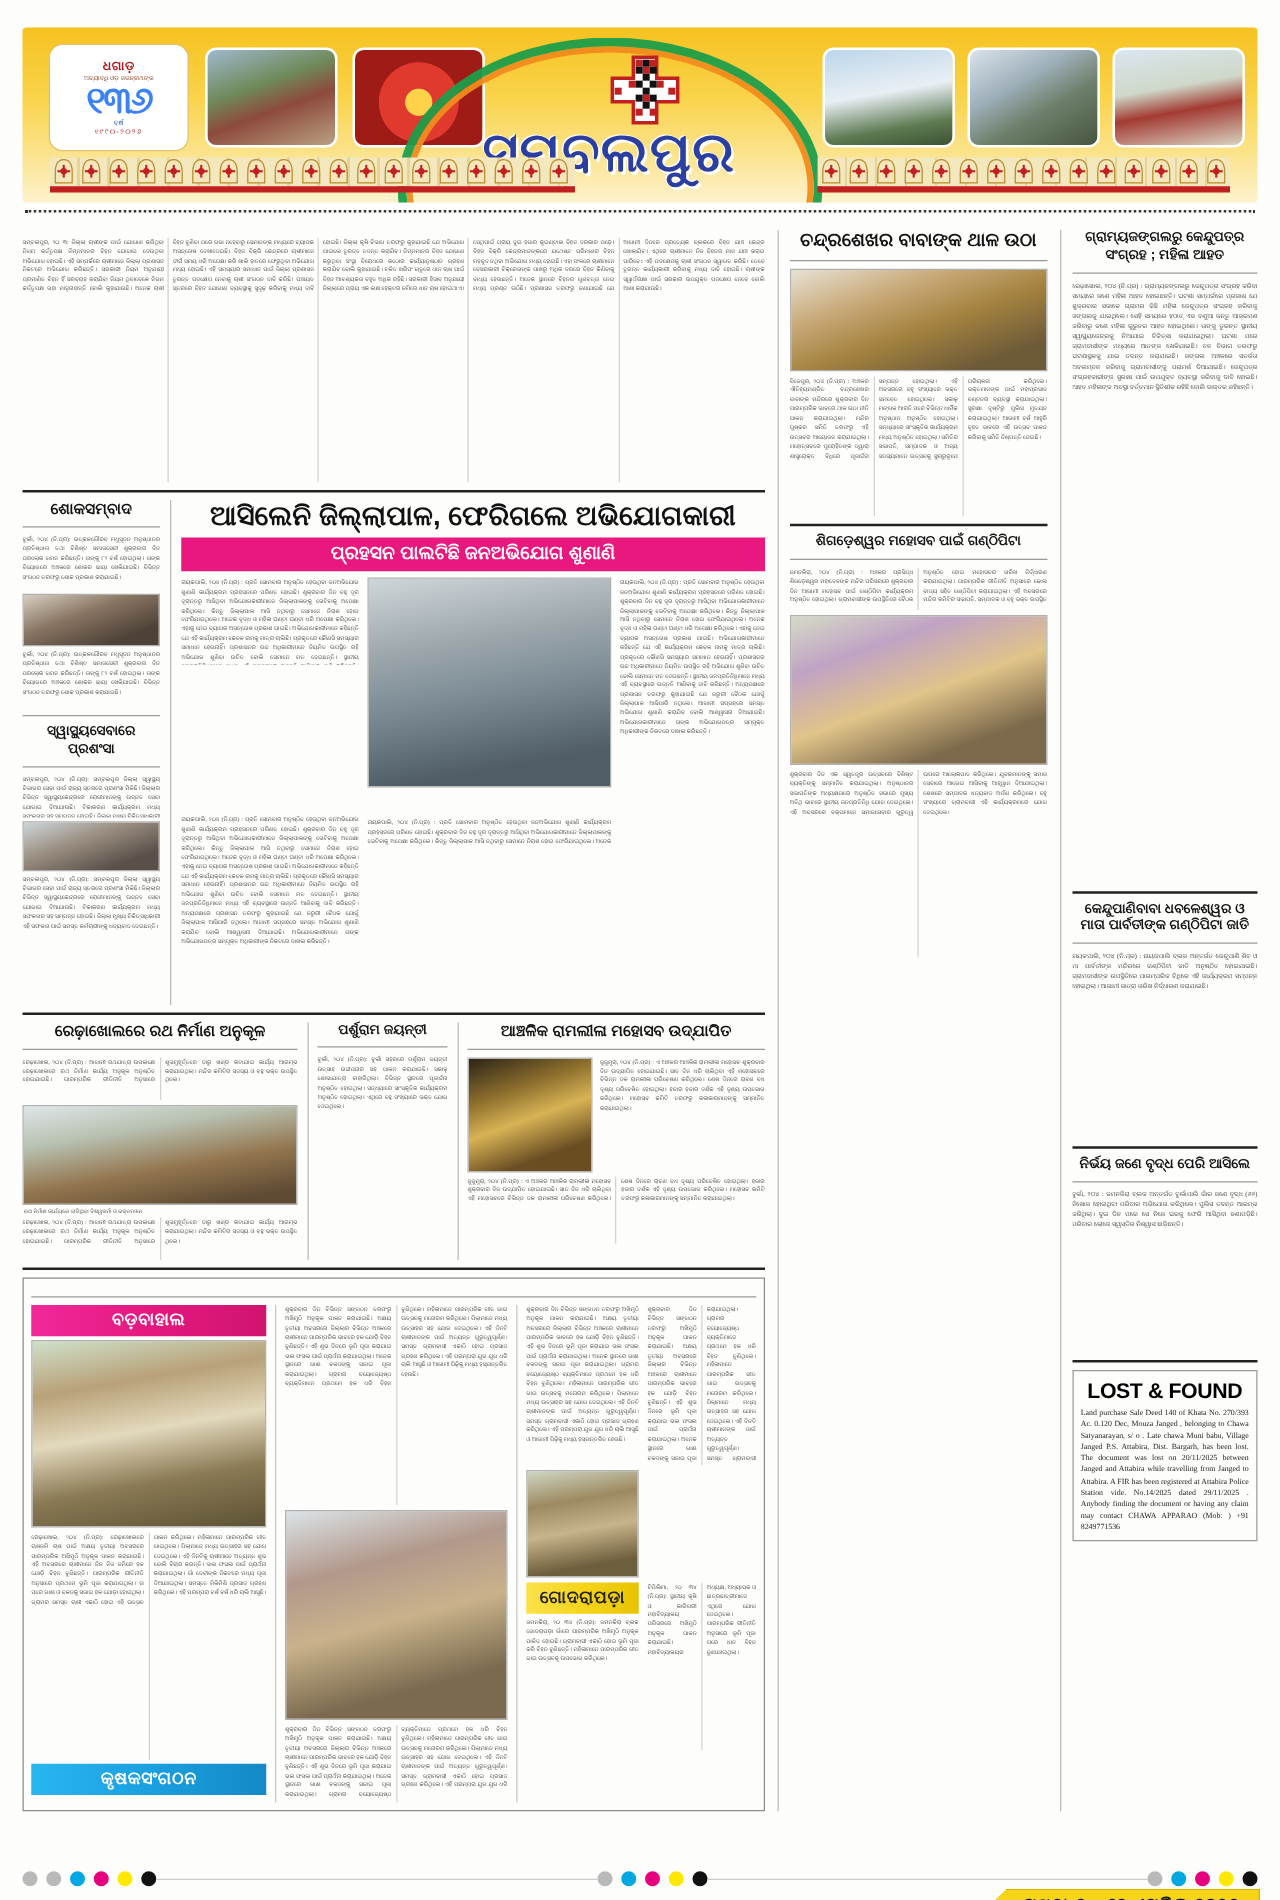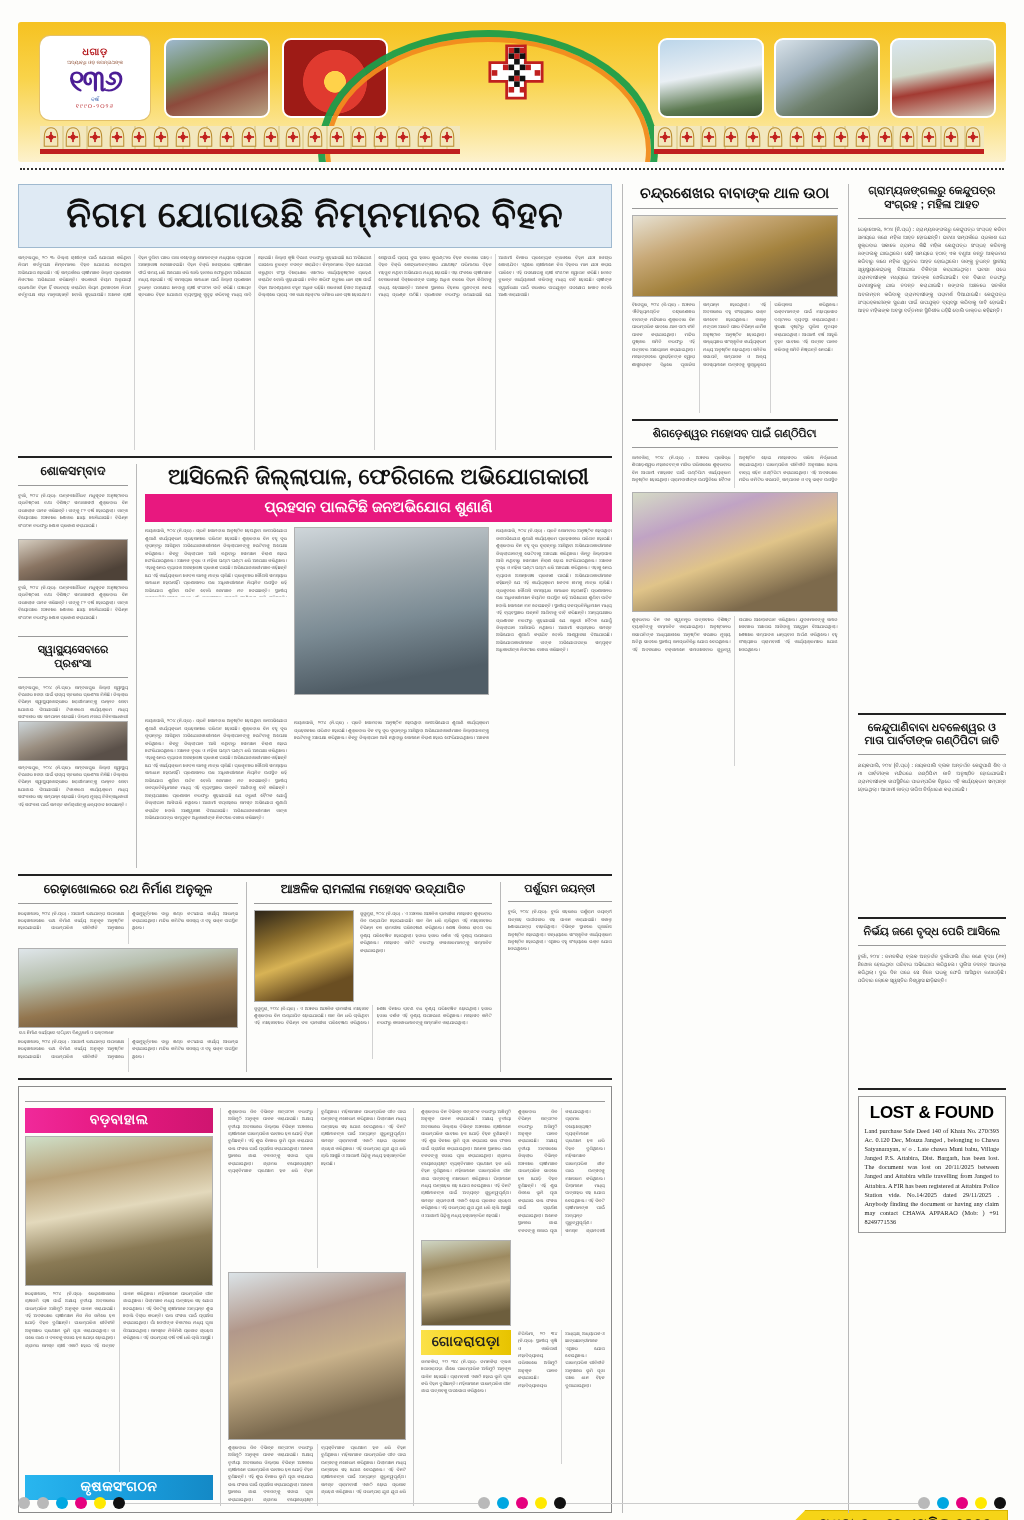--- a/index.html
+++ b/index.html
@@ -33,21 +33,21 @@
     opacity: .95;
   }
   .mh-logo {
     position: absolute; left: 22px; top: 14px; width: 110px; height: 84px;
     background: #fff; border-radius: 10px;
     display: flex; flex-direction: column; align-items: center; justify-content: center;
     box-shadow: 0 0 0 1px #e3c16a;
   }
   .mh-logo .l1 { font-size: 10px; color: #b3151a; font-weight: bold; letter-spacing: .5px;}
   .mh-logo .l2 { font-size: 5px; color: #7b3010; margin-top:1px;}
-  .mh-logo .l3 { font-size: 30px; color: #4c1d95; font-weight: bold; line-height: 1; letter-spacing: -2px;}
+  .mh-logo .l3 { font-size: 30px; color: #3b82f6; font-weight: bold; line-height: 1; letter-spacing: -2px;}
   .mh-logo .l4 { font-size: 5.5px; color: #1546a0; }
   .mh-logo .l5 { font-size: 6px; color: #b3151a; letter-spacing:1px;}
   .mh-pic {
     position: absolute; top: 16px; height: 80px; border-radius: 9px;
     border: 2px solid #fff; overflow: hidden;
   }
   .p1 { left: 146px; width: 106px; background: linear-gradient(160deg,#9fb8cf 0%,#6f8a5a 38%,#8d4a3c 60%,#b9a183 100%); }
   .p2 { left: 264px; width: 106px; background: radial-gradient(circle at 50% 55%, #ffd24a 0 16%, #e03a2f 17% 48%, #9e1b16 49% 100%); }
   .p3 { left: 640px; width: 106px; background: linear-gradient(170deg,#bcd6ea 0%,#e9eff4 45%,#5d7a52 78%,#3b5233 100%); }
   .p4 { left: 756px; width: 106px; background: linear-gradient(150deg,#d9e3ea 0%,#9fb0bb 35%,#6d7f6a 62%,#46553f 100%); }
@@ -219,20 +219,21 @@
           <rect x="28" y="16" width="6" height="6"></rect>
         <rect x="22" y="22" width="6" height="6"></rect>
           <rect x="34" y="22" width="6" height="6"></rect>
         <rect x="28" y="28" width="6" height="6"></rect>
           <rect x="22" y="34" width="6" height="6"></rect>
         <rect x="34" y="34" width="6" height="6"></rect>
           <rect x="28" y="40" width="6" height="6"></rect>
       </g>
     </svg>
 
+    <div class="mh-title">ସମ୍ବଲପୁର</div>
 
     <div class="mh-pic p3"></div>
     <div class="mh-pic p4"></div>
     <div class="mh-pic p5"></div>
 
     <div class="mh-band" style="display: flex; align-items: flex-start;">
         <svg viewBox="0 0 22 26" class="arch">
           <path d="M11 2 C4 2 3 9 3 14 V24 H19 V14 C19 9 18 2 11 2 Z" fill="#f3e6bb" stroke="#b98c2e" stroke-width="1.2"></path>
           <circle cx="11" cy="13" r="3" fill="#c0201f"></circle>
           <rect x="10" y="7" width="2" height="12" fill="#c0201f"></rect>
@@ -441,21 +442,20 @@
       </div>
   </div>
 
   <div class="dotline"></div>
   <div class="dateband">ପୃଷ୍ଠା-୬ ● ୨୧ ଏପ୍ରିଲ ୨୦୨୬</div>
 
   <div class="content">
 
     <div class="colA">
 
-      <div class="hl-main">ନିଗମ ଯୋଗାଉଛି ନିମ୍ନମାନର ବିହନ</div>
 
       <div style="margin-top:6px;">
         <div class="txt cols5" style="height:196px; overflow:hidden;">ସମ୍ବଲପୁର, ୨୦ ୩: ଜିଲ୍ଲା ଚାଷୀଙ୍କ ପାଇଁ ଯୋଗାଣ କରିଥିବା ନିଗମ କର୍ତ୍ତୃପକ୍ଷ ନିମ୍ନମାନର ବିହନ ଯୋଗାଇ ଦେଉଥିବା ଅଭିଯୋଗ ହୋଇଛି। ଏହି ସମ୍ପର୍କରେ ଚାଷୀମାନେ ଜିଲ୍ଲା ପ୍ରଶାସନ ନିକଟରେ ଅଭିଯୋଗ କରିଛନ୍ତି। ସରକାରୀ ନିୟମ ଅନୁଯାୟୀ ପ୍ରମାଣିତ ବିହନ ହିଁ ସରବରାହ କରାଯିବା ନିୟମ ଥିବାବେଳେ ନିଗମ କର୍ତ୍ତୃପକ୍ଷ ତାହା ମାନୁନାହାନ୍ତି ବୋଲି କୁହାଯାଉଛି। ଅନେକ ଚାଷୀ ବିହନ ବୁଣିବା ପରେ ଗଜା ନହେବାରୁ ସେମାନଙ୍କ ମଧ୍ୟରେ ବ୍ୟାପକ ଅସନ୍ତୋଷ ଦେଖାଦେଇଛି। ବିହନ ବିକ୍ରି କେନ୍ଦ୍ରରେ ଚାଷୀମାନେ ଦୀର୍ଘ ସମୟ ଧରି ଅପେକ୍ଷା କରି ଖାଲି ହାତରେ ଫେରୁଥିବା ଅଭିଯୋଗ ମଧ୍ୟ ହୋଇଛି। ଏହି ସମସ୍ୟାର ସମାଧାନ ପାଇଁ ଜିଲ୍ଲା ପ୍ରଶାସନ ତୁରନ୍ତ ପଦକ୍ଷେପ ନେବାକୁ ଚାଷୀ ସଂଗଠନ ଦାବି କରିଛି। ପଞ୍ଚାୟତ ସ୍ତରରେ ବିହନ ଯୋଗାଣ ବ୍ୟବସ୍ଥାକୁ ସୁଦୃଢ଼ କରିବାକୁ ମଧ୍ୟ ଦାବି ହୋଇଛି। ଜିଲ୍ଲା କୃଷି ବିଭାଗ ତରଫରୁ କୁହାଯାଇଛି ଯେ ଅଭିଯୋଗ ପାଇଲେ ତୁରନ୍ତ ତଦନ୍ତ କରାଯିବ। ନିମ୍ନମାନର ବିହନ ଯୋଗାଣ କରୁଥିବା ସଂସ୍ଥା ବିରୋଧରେ କଠୋର କାର୍ଯ୍ୟାନୁଷ୍ଠାନ ଗ୍ରହଣ କରାଯିବ ବୋଲି କୁହାଯାଇଛି। ଚଳିତ ଖରିଫ ଋତୁରେ ଧାନ ଚାଷ ପାଇଁ ବିହନ ଆବଶ୍ୟକତା ବହୁତ ଅଧିକ ରହିଛି। ସରକାରୀ ହିସାବ ଅନୁଯାୟୀ ଜିଲ୍ଲାରେ ପ୍ରାୟ ଏକ ଲକ୍ଷ ହେକ୍ଟର ଜମିରେ ଧାନ ଚାଷ ହୋଇଥାଏ। ସେଥିପାଇଁ ପ୍ରାୟ ଦୁଇ ହଜାର କୁଇଣ୍ଟାଲ ବିହନ ଦରକାର ପଡ଼େ। ବିହନ ବିକ୍ରି କେନ୍ଦ୍ରମାନଙ୍କରେ ଯଥେଷ୍ଟ ପରିମାଣର ବିହନ ମହଜୁଦ ନଥିବା ଅଭିଯୋଗ ମଧ୍ୟ ହୋଇଛି। ଏହା ଫଳରେ ଚାଷୀମାନେ ବେସରକାରୀ ବିକ୍ରେତାଙ୍କ ପାଖରୁ ଅଧିକ ଦରରେ ବିହନ କିଣିବାକୁ ବାଧ୍ୟ ହେଉଛନ୍ତି। ଅନେକ ସ୍ଥାନରେ ବିହନର ଗୁଣବତ୍ତା ନେଇ ମଧ୍ୟ ପ୍ରଶ୍ନ ଉଠିଛି। ପ୍ରଶାସନ ତରଫରୁ ଜଣାଯାଇଛି ଯେ ଆଗାମୀ ଦିନରେ ପ୍ରତ୍ୟେକ ବ୍ଲକରେ ବିହନ ଯାଞ୍ଚ କେନ୍ଦ୍ର ଖୋଲାଯିବ। ଏଥିରେ ଚାଷୀମାନେ ନିଜ ବିହନର ମାନ ଯାଞ୍ଚ କରାଇ ପାରିବେ। ଏହି ପଦକ୍ଷେପକୁ ଚାଷୀ ସଂଗଠନ ସ୍ୱାଗତ କରିଛି। ତେବେ ତୁରନ୍ତ କାର୍ଯ୍ୟକାରୀ କରିବାକୁ ମଧ୍ୟ ଦାବି ହୋଇଛି। ଚାଷୀଙ୍କ ସ୍ୱାର୍ଥରକ୍ଷା ପାଇଁ ସରକାର ଉପଯୁକ୍ତ ପଦକ୍ଷେପ ନେବେ ବୋଲି ଆଶା କରାଯାଉଛି।</div>
       </div>
 
       <div class="hrule-thick"></div>
 
       <div style="display:flex; gap:8px;">
 
         <div style="width:110px;">
@@ -505,38 +505,38 @@
       <div style="display:flex; gap:8px;">
         <div style="width:220px;">
           <div class="hl4">ରେଢ଼ାଖୋଲରେ ରଥ ନିର୍ମାଣ ଅନୁକୂଳ</div>
           <div class="hrule"></div>
           <div class="txt cols2" style="height:34px;overflow:hidden;">ରେଢ଼ାଖୋଲ, ୨୦୪ (ନି.ପ୍ର) : ଆଗାମୀ ରଥଯାତ୍ରା ଉପଲକ୍ଷେ ରେଢ଼ାଖୋଲରେ ରଥ ନିର୍ମାଣ କାର୍ଯ୍ୟ ଅନୁକୂଳ ଅନୁଷ୍ଠିତ ହୋଇଯାଇଛି। ପାରମ୍ପରିକ ରୀତିନୀତି ଅନୁସାରେ ଶୁଭମୁହୂର୍ତ୍ତରେ ଦାରୁ ଖଣ୍ଡ କଟାଯାଇ କାର୍ଯ୍ୟ ଆରମ୍ଭ କରାଯାଇଥିଲା। ମନ୍ଦିର କମିଟିର ସଦସ୍ୟ ଓ ବହୁ ଭକ୍ତ ଉପସ୍ଥିତ ଥିଲେ।</div>
           <div class="photo ph-rath" style="height:80px;margin-top:4px;"></div>
           <div class="cap">ରଥ ନିର୍ମାଣ କାର୍ଯ୍ୟରେ ଲାଗିଥିବା ବିଶ୍ୱକର୍ମା ଓ ଭକ୍ତମାନେ</div>
           <div class="txt cols2" style="height:34px;overflow:hidden;margin-top:2px;">ରେଢ଼ାଖୋଲ, ୨୦୪ (ନି.ପ୍ର) : ଆଗାମୀ ରଥଯାତ୍ରା ଉପଲକ୍ଷେ ରେଢ଼ାଖୋଲରେ ରଥ ନିର୍ମାଣ କାର୍ଯ୍ୟ ଅନୁକୂଳ ଅନୁଷ୍ଠିତ ହୋଇଯାଇଛି। ପାରମ୍ପରିକ ରୀତିନୀତି ଅନୁସାରେ ଶୁଭମୁହୂର୍ତ୍ତରେ ଦାରୁ ଖଣ୍ଡ କଟାଯାଇ କାର୍ଯ୍ୟ ଆରମ୍ଭ କରାଯାଇଥିଲା। ମନ୍ଦିର କମିଟିର ସଦସ୍ୟ ଓ ବହୁ ଭକ୍ତ ଉପସ୍ଥିତ ଥିଲେ।</div>
         </div>
 
+        <div style="width:112px; border-left:1px solid #b9b9b9; padding-left:7px;">
+          <div class="hl5">ପର୍ଶୁରାମ ଜୟନ୍ତୀ</div>
+          <div class="hrule"></div>
+          <div class="txt" style="height:152px;overflow:hidden;">ବୁର୍ଲା, ୨୦୪ (ନି.ପ୍ର): ବୁର୍ଲା ସହରରେ ପର୍ଶୁରାମ ଜୟନ୍ତୀ ଉତ୍ସାହ ଉଦ୍ଦୀପନାର ସହ ପାଳନ କରାଯାଇଛି। ସକାଳୁ ଶୋଭାଯାତ୍ରା ବାହାରିଥିଲା। ବିଭିନ୍ନ ସ୍ଥାନରେ ପୂଜାର୍ଚ୍ଚନା ଅନୁଷ୍ଠିତ ହୋଇଥିଲା। ସନ୍ଧ୍ୟାରେ ସାଂସ୍କୃତିକ କାର୍ଯ୍ୟକ୍ରମ ଅନୁଷ୍ଠିତ ହୋଇଥିଲା। ଏଥିରେ ବହୁ ସଂଖ୍ୟାରେ ଭକ୍ତ ଯୋଗ ଦେଇଥିଲେ।</div>
+        </div>
+
         <div style="flex:1; border-left:1px solid #b9b9b9; padding-left:7px;">
           <div class="hl4">ଆଞ୍ଚଳିକ ରାମଲୀଳା ମହୋସବ ଉଦ୍ଯାପିତ</div>
           <div class="hrule"></div>
           <div style="display:flex; gap:6px;">
             <div style="width:100px;">
               <div class="photo ph-deity" style="height:92px;"></div>
             </div>
             <div style="flex:1;">
               <div class="txt" style="height:92px;overflow:hidden;">ଜୁଜୁମୁରା, ୨୦୪ (ନି.ପ୍ର) : ଏ ଅଞ୍ଚଳର ଆଞ୍ଚଳିକ ରାମଲୀଳା ମହୋସବ ଶୁକ୍ରବାର ଦିନ ଉଦ୍ଯାପିତ ହୋଇଯାଇଛି। ସାତ ଦିନ ଧରି ଚାଲିଥିବା ଏହି ମହୋସବରେ ବିଭିନ୍ନ ଦଳ ରାମଲୀଳା ପରିବେଷଣ କରିଥିଲେ। ଶେଷ ଦିନରେ ରାବଣ ବଧ ଦୃଶ୍ୟ ପରିବେଷିତ ହୋଇଥିଲା। ହଜାର ହଜାର ଦର୍ଶକ ଏହି ଦୃଶ୍ୟ ଉପଭୋଗ କରିଥିଲେ। ମହୋସବ କମିଟି ତରଫରୁ କଳାକାରମାନଙ୍କୁ ସମ୍ମାନିତ କରାଯାଇଥିଲା।</div>
             </div>
           </div>
           <div class="txt cols2" style="height:54px;overflow:hidden;margin-top:3px;">ଜୁଜୁମୁରା, ୨୦୪ (ନି.ପ୍ର) : ଏ ଅଞ୍ଚଳର ଆଞ୍ଚଳିକ ରାମଲୀଳା ମହୋସବ ଶୁକ୍ରବାର ଦିନ ଉଦ୍ଯାପିତ ହୋଇଯାଇଛି। ସାତ ଦିନ ଧରି ଚାଲିଥିବା ଏହି ମହୋସବରେ ବିଭିନ୍ନ ଦଳ ରାମଲୀଳା ପରିବେଷଣ କରିଥିଲେ। ଶେଷ ଦିନରେ ରାବଣ ବଧ ଦୃଶ୍ୟ ପରିବେଷିତ ହୋଇଥିଲା। ହଜାର ହଜାର ଦର୍ଶକ ଏହି ଦୃଶ୍ୟ ଉପଭୋଗ କରିଥିଲେ। ମହୋସବ କମିଟି ତରଫରୁ କଳାକାରମାନଙ୍କୁ ସମ୍ମାନିତ କରାଯାଇଥିଲା।</div>
-        </div>
-
-        <div style="width:112px; border-left:1px solid #b9b9b9; padding-left:7px;">
-          <div class="hl5">ପର୍ଶୁରାମ ଜୟନ୍ତୀ</div>
-          <div class="hrule"></div>
-          <div class="txt" style="height:152px;overflow:hidden;">ବୁର୍ଲା, ୨୦୪ (ନି.ପ୍ର): ବୁର୍ଲା ସହରରେ ପର୍ଶୁରାମ ଜୟନ୍ତୀ ଉତ୍ସାହ ଉଦ୍ଦୀପନାର ସହ ପାଳନ କରାଯାଇଛି। ସକାଳୁ ଶୋଭାଯାତ୍ରା ବାହାରିଥିଲା। ବିଭିନ୍ନ ସ୍ଥାନରେ ପୂଜାର୍ଚ୍ଚନା ଅନୁଷ୍ଠିତ ହୋଇଥିଲା। ସନ୍ଧ୍ୟାରେ ସାଂସ୍କୃତିକ କାର୍ଯ୍ୟକ୍ରମ ଅନୁଷ୍ଠିତ ହୋଇଥିଲା। ଏଥିରେ ବହୁ ସଂଖ୍ୟାରେ ଭକ୍ତ ଯୋଗ ଦେଇଥିଲେ।</div>
         </div>
       </div>
 
       <div class="hrule-thick"></div>
 
       <div class="bigbox">
         <div class="hrule"></div>
 
         <div style="display:flex; gap:7px;">
 

